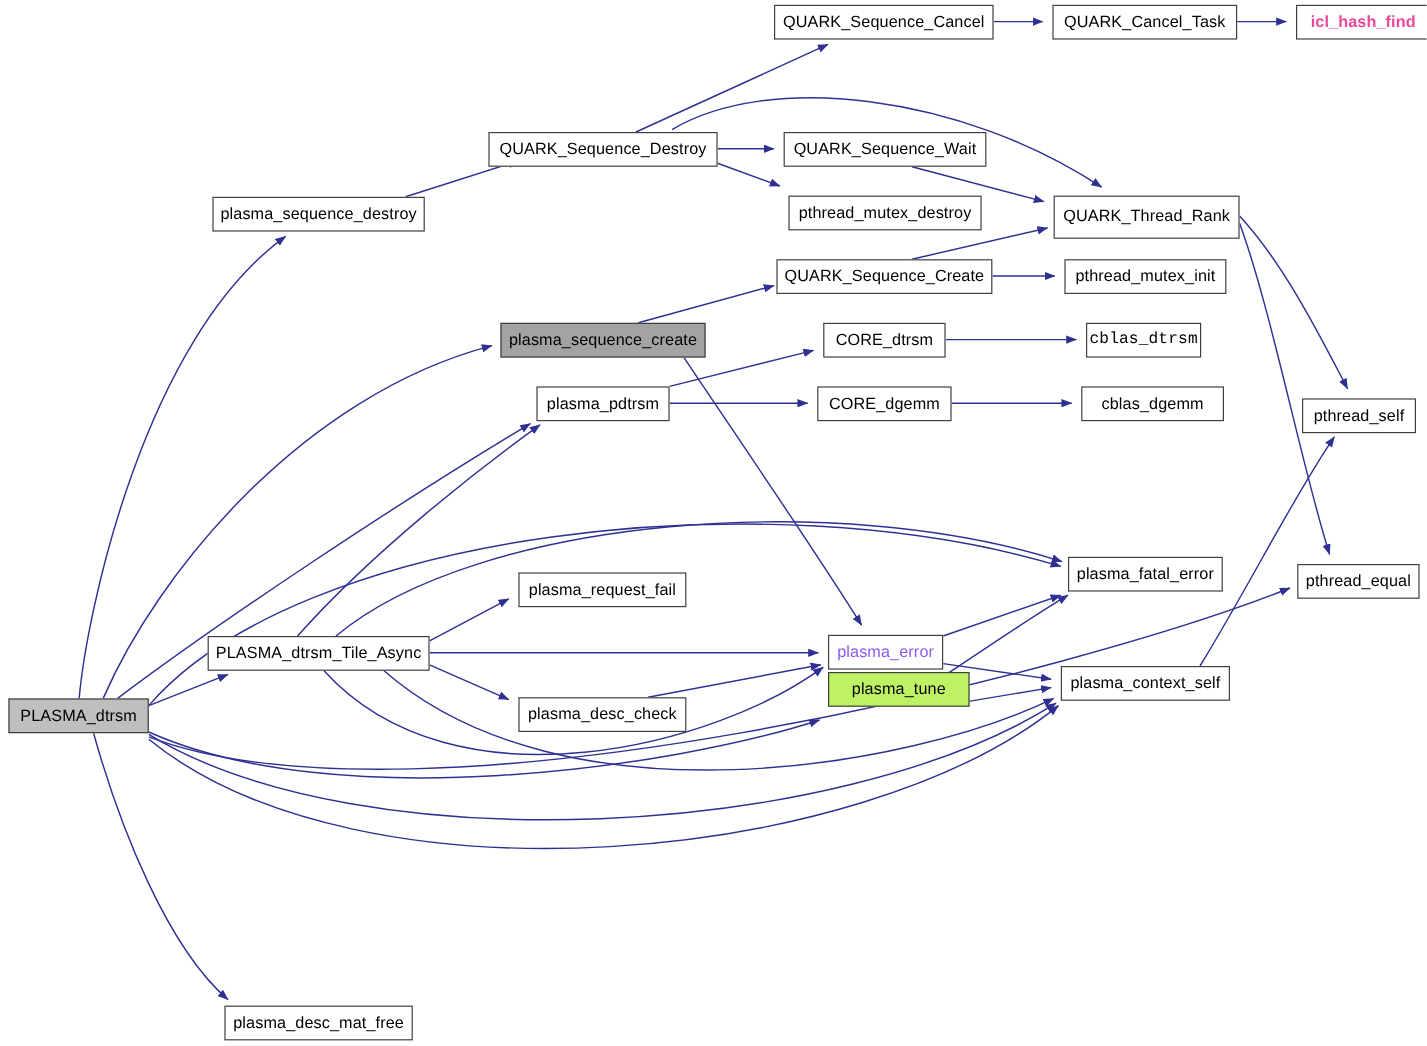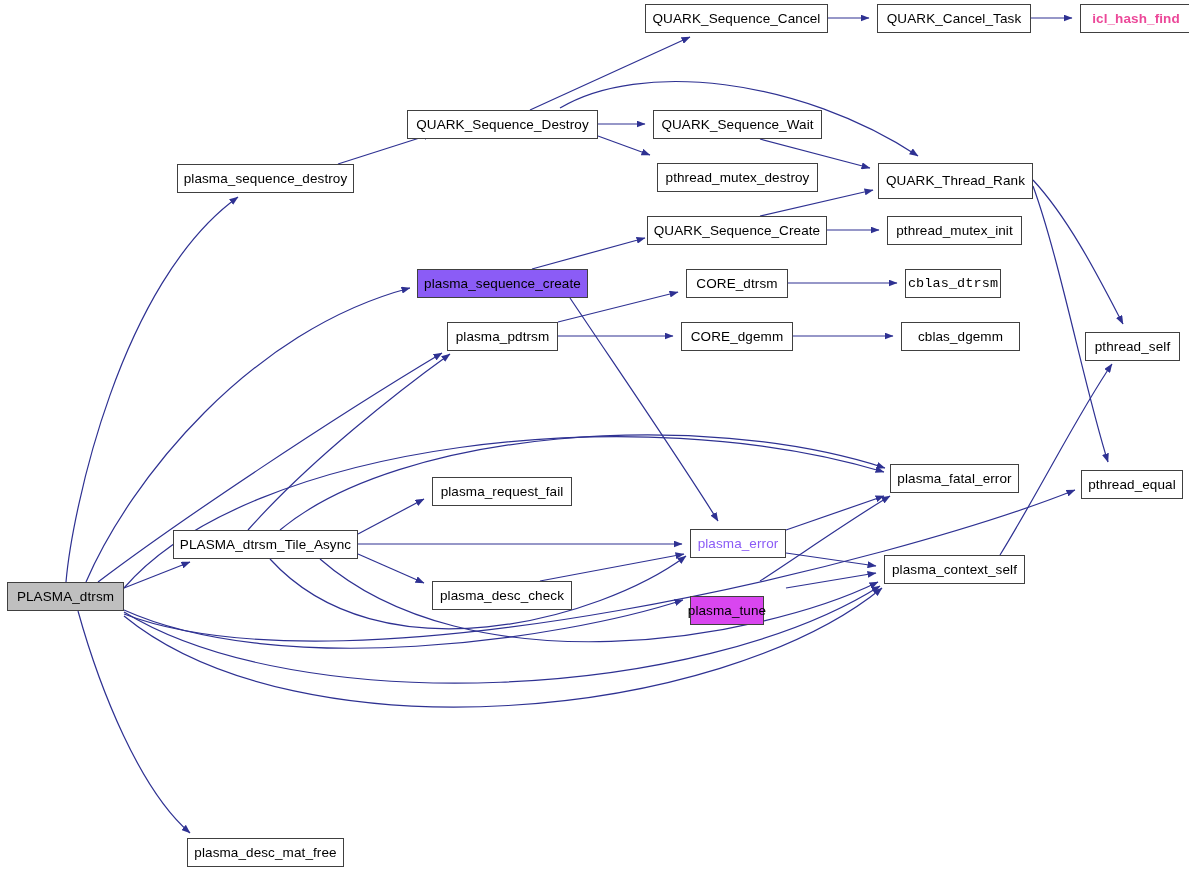--- a/index.html
+++ b/index.html
@@ -135,21 +135,21 @@
       </div>
       <div class="node" style="left: 878px; top: 163px; width: 155px; height: 36px; background: rgb(255, 255, 255); border-color: rgb(64, 64, 64); color: rgb(0, 0, 0);">
         <span class="node-label">QUARK_Thread_Rank</span>
       </div>
       <div class="node" style="left: 647px; top: 216px; width: 180px; height: 29px; background: rgb(255, 255, 255); border-color: rgb(64, 64, 64); color: rgb(0, 0, 0);">
         <span class="node-label">QUARK_Sequence_Create</span>
       </div>
       <div class="node" style="left: 887px; top: 216px; width: 135px; height: 29px; background: rgb(255, 255, 255); border-color: rgb(64, 64, 64); color: rgb(0, 0, 0);">
         <span class="node-label">pthread_mutex_init</span>
       </div>
-      <div class="node" style="left: 417px; top: 269px; width: 171px; height: 29px; background: #8b5cf6; border-color: rgb(64, 64, 64); color: rgb(0, 0, 0);">
+      <div class="node" style="left: 417px; top: 269px; width: 171px; height: 29px; background: #a3a3a3; border-color: rgb(64, 64, 64); color: rgb(0, 0, 0);">
         <span class="node-label">plasma_sequence_create</span>
       </div>
       <div class="node" style="left: 686px; top: 269px; width: 102px; height: 29px; background: rgb(255, 255, 255); border-color: rgb(64, 64, 64); color: rgb(0, 0, 0);">
         <span class="node-label">CORE_dtrsm</span>
       </div>
       <div class="node" style="left: 905px; top: 269px; width: 96px; height: 29px; background: rgb(255, 255, 255); border-color: rgb(64, 64, 64); color: rgb(0, 0, 0); font-family: Liberation Mono, monospace;">
         <span class="node-label">cblas_dtrsm</span>
       </div>
       <div class="node" style="left: 447px; top: 322px; width: 111px; height: 29px; background: rgb(255, 255, 255); border-color: rgb(64, 64, 64); color: rgb(0, 0, 0);">
         <span class="node-label">plasma_pdtrsm</span>
@@ -177,21 +177,21 @@
       </div>
       <div class="node" style="left: 690px; top: 529px; width: 96px; height: 29px; background: rgb(255, 255, 255); border-color: rgb(64, 64, 64); color: #8b5cf6;">
         <span class="node-label">plasma_error</span>
       </div>
       <div class="node" style="left: 884px; top: 555px; width: 141px; height: 29px; background: rgb(255, 255, 255); border-color: rgb(64, 64, 64); color: rgb(0, 0, 0);">
         <span class="node-label">plasma_context_self</span>
       </div>
       <div class="node" style="left: 432px; top: 581px; width: 140px; height: 29px; background: rgb(255, 255, 255); border-color: rgb(64, 64, 64); color: rgb(0, 0, 0);">
         <span class="node-label">plasma_desc_check</span>
       </div>
-      <div class="node" style="left: 690px; top: 596px; width: 74px; height: 29px; background: #d946ef; border-color: rgb(64, 64, 64); color: rgb(0, 0, 0);">
+      <div class="node" style="left: 690px; top: 560px; width: 118px; height: 29px; background: #bef264; border-color: rgb(64, 64, 64); color: rgb(0, 0, 0);">
         <span class="node-label">plasma_tune</span>
       </div>
       <div class="node" style="left: 187px; top: 838px; width: 157px; height: 29px; background: rgb(255, 255, 255); border-color: rgb(64, 64, 64); color: rgb(0, 0, 0);">
         <span class="node-label">plasma_desc_mat_free</span>
       </div>
     </div>
 
 </div>
 
 </body></html>

